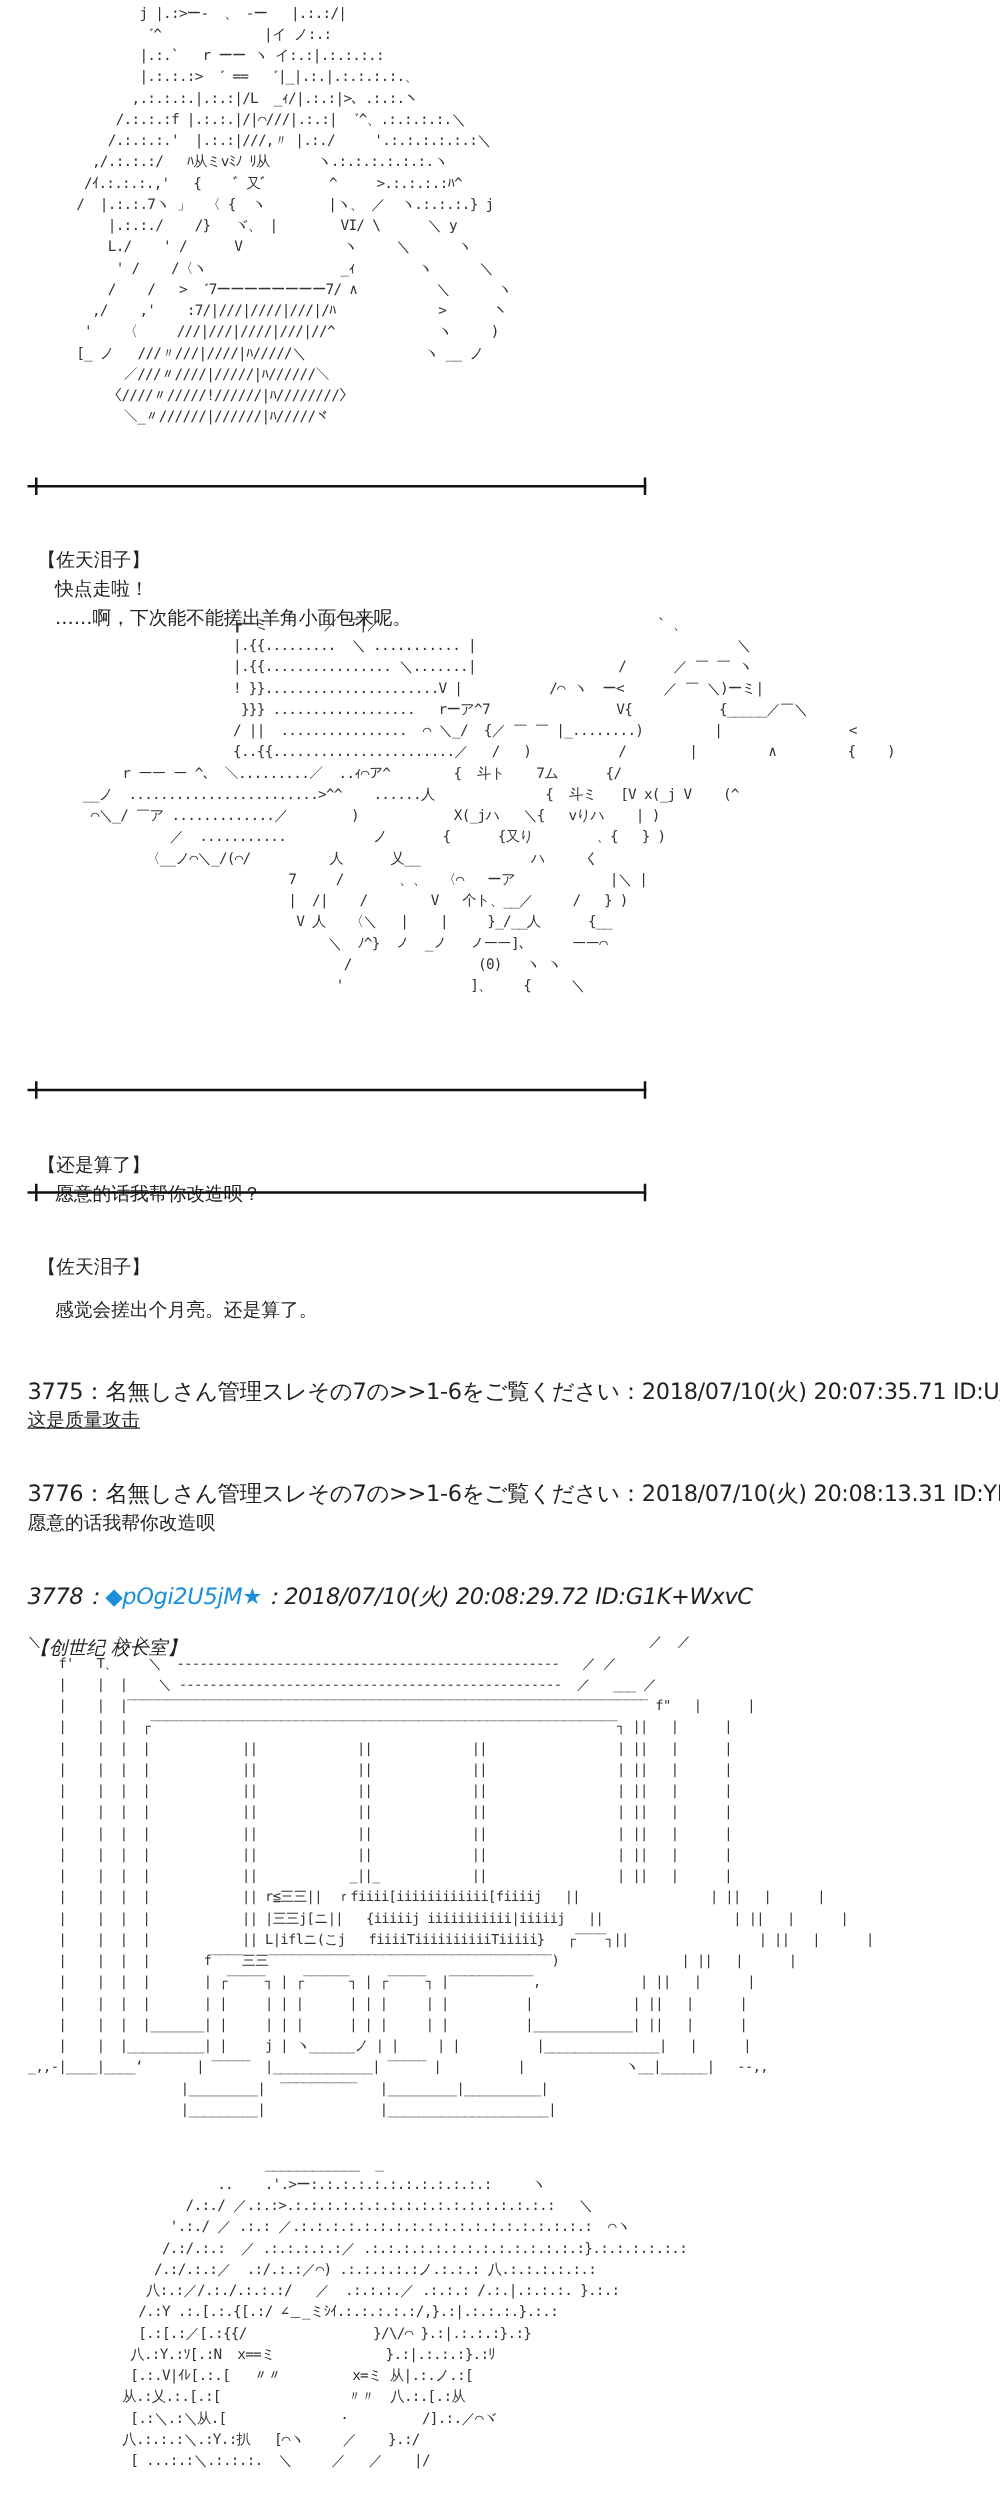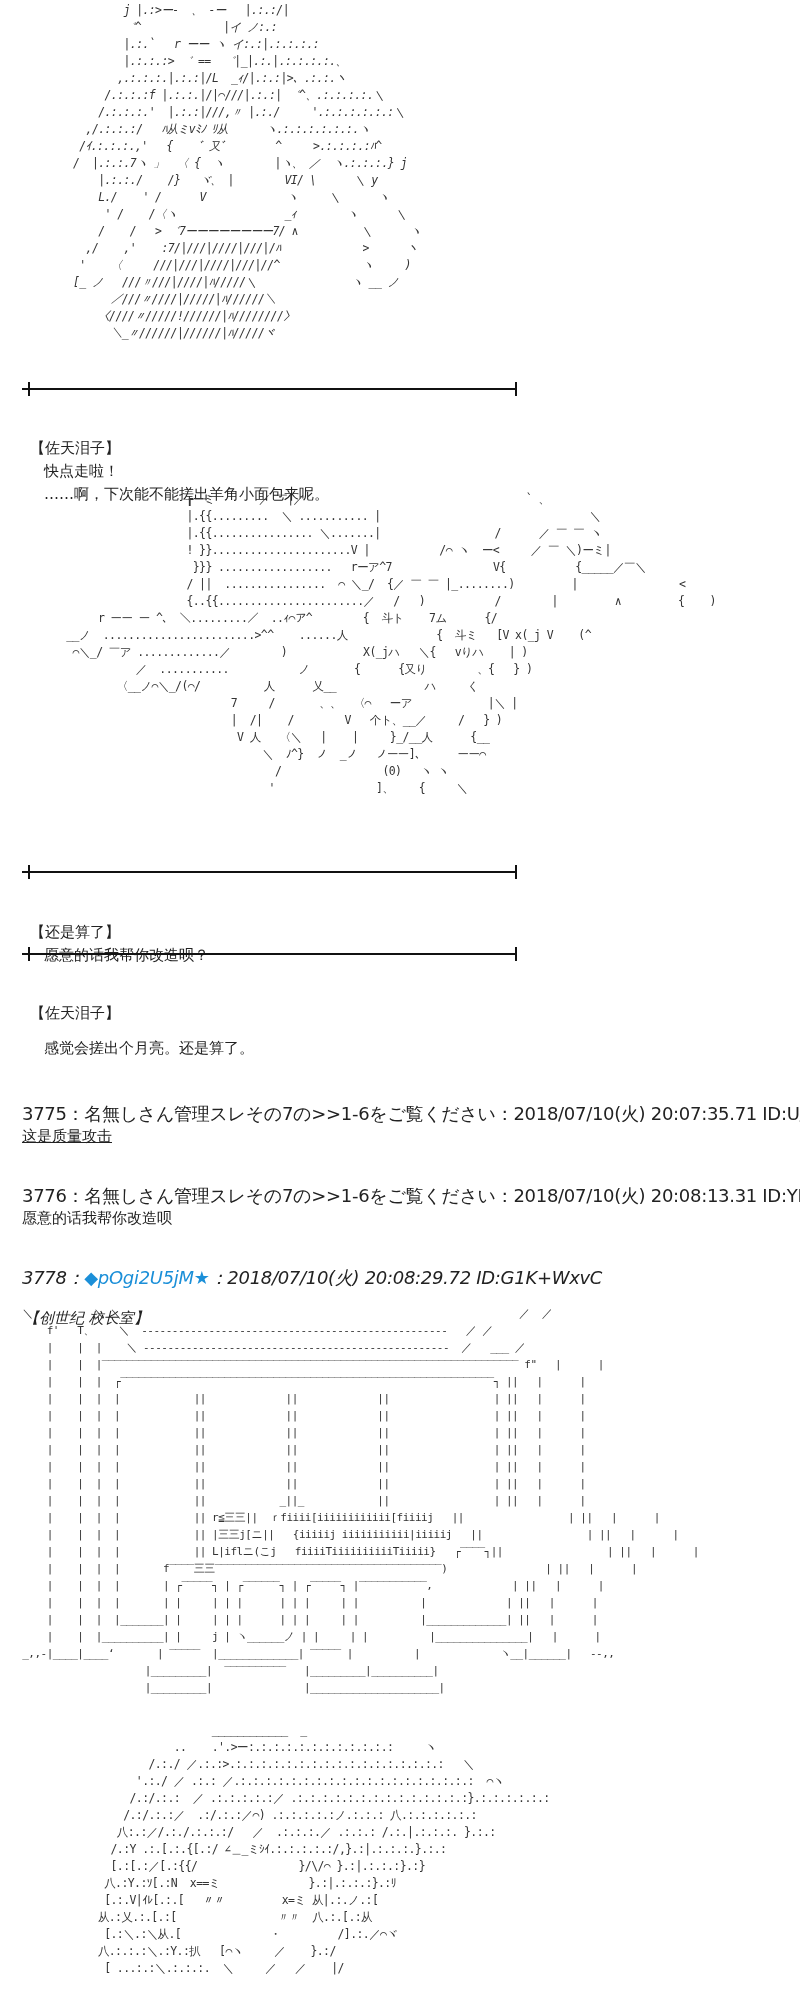--- a/index.html
+++ b/index.html
@@ -25,21 +25,21 @@
   .line { left: 44px; }
   .post-head { left: 22px; font-size: 18px; letter-spacing: -0.3px; }
   .post-body { left: 22px; }
   .trip { color: #1b8fd8; }
   .star { color: #1b8fd8; }
   .room-aa { font-size: 11px; line-height: 17px; letter-spacing: -0.5px; }
 </style>
 </head>
 <body>
 
-<pre class="aa" style="left:16px; top:2px;font-style:italic;">                 j |.:&gt;ー‐  、 ‐ー   |.:.:/|
+<pre class="aa" style="left:4px; top:2px;">                 j |.:&gt;ー‐  、 ‐ー   |.:.:/|
                  ゛^             |イ ノ:.:
                  |.:.`   r ーー ヽ イ:.:|.:.:.:.:
                  |.:.:.:&gt; ゛ ==  ゛|_|.:.|.:.:.:.:.、
                 ,.:.:.:.|.:.:|/L  _ｨ/|.:.:|&gt;、.:.:.ヽ
               /.:.:.:f |.:.:.|/|⌒///|.:.:| ゛^、.:.:.:.:.＼
              /.:.:.:.'  |.:.:|///,〃 |.:./     '.:.:.:.:.:.:＼
            ,/.:.:.:/   ﾊ从ミvﾐﾉ ﾘ从      ヽ.:.:.:.:.:.:.ヽ
           /ｲ.:.:.:.,'   {    ゛又゛       ^     &gt;.:.:.:.:ﾊ^
          /  |.:.:.7ヽ 」  〈 {  ヽ        |ヽ、 ／  ヽ.:.:.:.} j
              |.:.:./    /}   ヾ、 |        VI/ \      ＼ y

